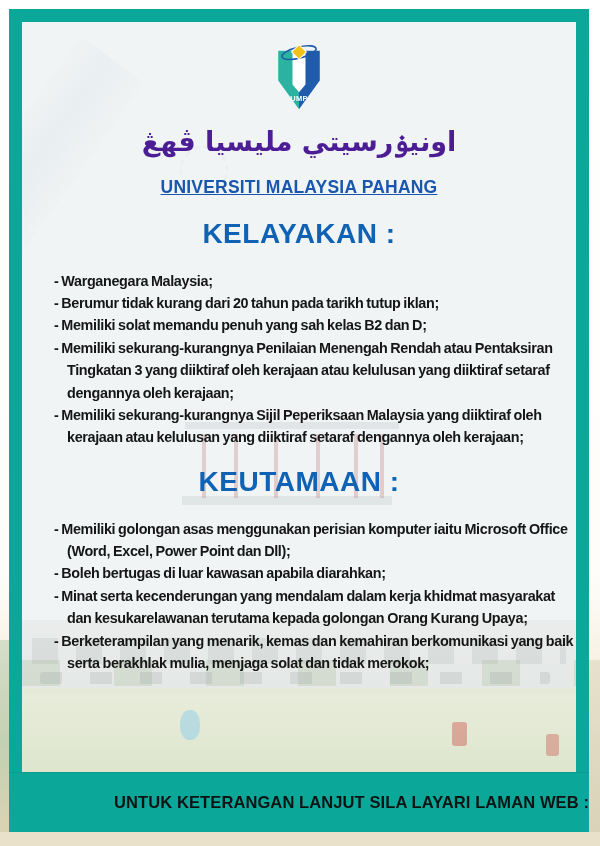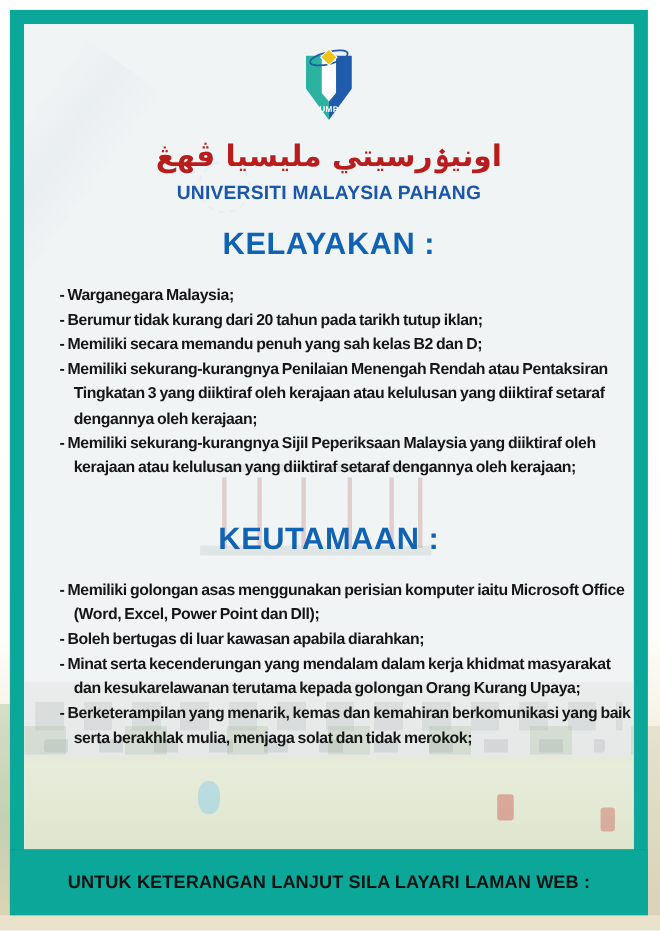--- a/index.html
+++ b/index.html
@@ -54,44 +54,44 @@
   .bg-sign2 { position: absolute; left: 524px; top: 712px; width: 13px; height: 22px;
     background: #c94b42; border-radius: 3px; opacity: .4; }
   .bg::after { content: ""; position: absolute; inset: 0;
     background: linear-gradient(180deg, rgba(240,244,245,.6) 0%, rgba(240,244,245,.3) 55%, rgba(240,244,245,0) 100%); }
 
   
   .masthead { position: relative; z-index: 2; text-align: center; padding-top: 13px; }
   .logo svg { width: 78px; height: 86px; display: inline-block; }
   .jawi {
     font-family: "DejaVu Sans", sans-serif; direction: rtl;
-    font-size: 27px; font-weight: bold; color: #b91c1c; line-height: 1.15; margin-top: 1px;
+    font-size: 27px; font-weight: bold; color: #4c1d95; line-height: 1.15; margin-top: 1px;
   }
-  .org-name { font-size: 17.5px; font-weight: bold; color: #1a57ac; letter-spacing: .2px; margin-top: 7px; }
+  .org-name { font-size: 17.5px; font-weight: bold; color: #1a57ac; letter-spacing: .2px; margin-top: 20px; text-decoration: underline; }
 
   
   .section { position: relative; z-index: 2; }
   .section-heading {
     text-align: center; font-size: 28px; font-weight: bold; color: #0f62b4; letter-spacing: .5px;
     line-height: 34px;
   }
   .s1 .section-heading { }
-  .s2 .section-heading { margin-top: 36px; }
+  .s2 .section-heading { margin-top: 16px; }
   .qual-list { margin: 9px 2px 0 6px; }
   .item {
     font-size: 14.4px; font-weight: bold; color: #161616; line-height: 22.4px;
     letter-spacing: -0.35px; word-spacing: -0.8px;
     padding-left: 13px; text-indent: -13px; margin-left: 26px;
   }
 
   
   .footer-bar {
     position: absolute; left: -13px; bottom: -13px; width: 580px; height: 60px;
     background: #0ba89a; z-index: 5;
-    display: flex; flex-direction: column; align-items: center; justify-content: center;
+    display: flex; flex-direction: column; align-items: flex-end; justify-content: center;
     box-shadow: inset 0 1px 0 rgba(0,0,0,.07);
   }
   .footer-line {
     font-size: 16.5px; font-weight: bold; color: #0c1413; letter-spacing: .1px; line-height: 22px;
     text-align: center; white-space: nowrap;
   }
 </style>
 </head>
 <body>
 
@@ -139,21 +139,21 @@
         </div>
         <div class="jawi">اونيۏرسيتي مليسيا ڤهڠ</div>
         <div class="org-name">UNIVERSITI MALAYSIA PAHANG</div>
       </header>
 
       <section class="section s1">
         <h1 class="section-heading">KELAYAKAN :</h1>
         <div class="qual-list">
           <div class="item">- Warganegara Malaysia;</div>
           <div class="item">- Berumur tidak kurang dari 20 tahun pada tarikh tutup iklan;</div>
-          <div class="item">- Memiliki secara memandu penuh yang sah kelas B2 dan D;</div>
+          <div class="item">- Memiliki solat memandu penuh yang sah kelas B2 dan D;</div>
           <div class="item">- Memiliki sekurang-kurangnya Penilaian Menengah Rendah atau Pentaksiran Tingkatan 3 yang diiktiraf oleh kerajaan atau kelulusan yang diiktiraf setaraf dengannya oleh kerajaan;</div>
           <div class="item">- Memiliki sekurang-kurangnya Sijil Peperiksaan Malaysia yang diiktiraf oleh kerajaan atau kelulusan yang diiktiraf setaraf dengannya oleh kerajaan;</div>
         </div>
       </section>
 
       <section class="section s2">
         <h1 class="section-heading">KEUTAMAAN :</h1>
         <div class="qual-list">
           <div class="item">- Memiliki golongan asas menggunakan perisian komputer iaitu Microsoft Office (Word, Excel, Power Point dan Dll);</div>
           <div class="item">- Boleh bertugas di luar kawasan apabila diarahkan;</div>

